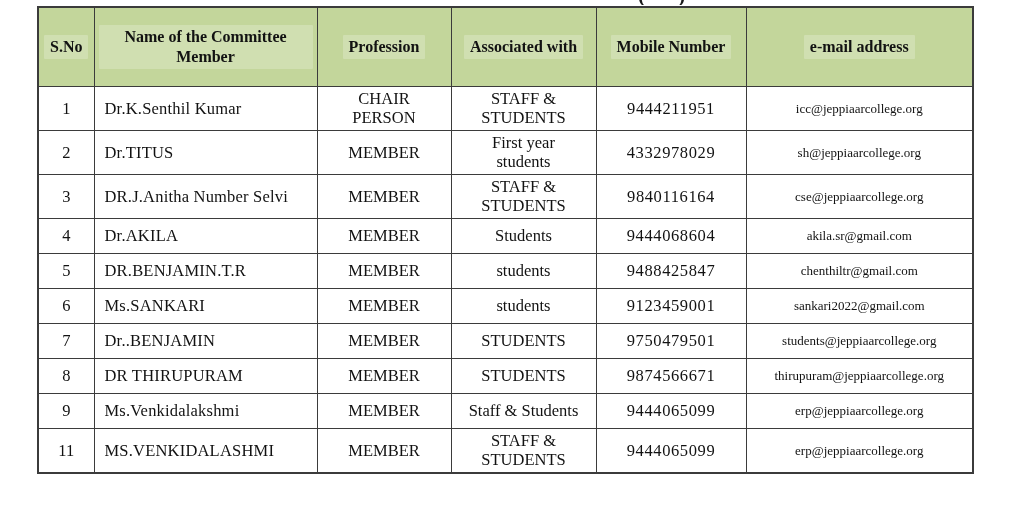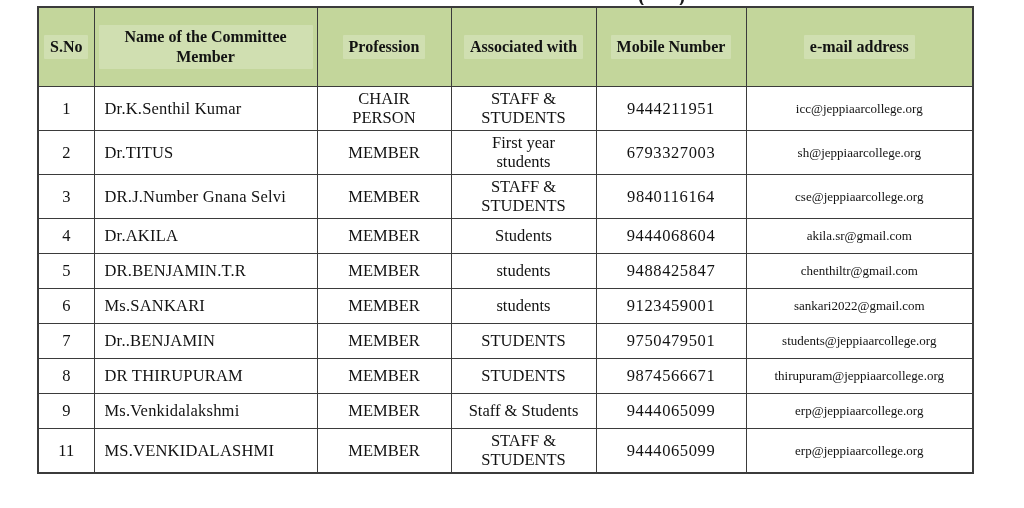--- a/index.html
+++ b/index.html
@@ -131,26 +131,26 @@
 STUDENTS</td>
       <td class="cell-mobile">9444211951</td>
       <td class="cell-email">icc@jeppiaarcollege.org</td>
     </tr>
         <tr>
       <td class="cell-sno">2</td>
       <td class="cell-name">Dr.TITUS</td>
       <td class="cell-prof">MEMBER</td>
       <td class="cell-assoc">First year
 students</td>
-      <td class="cell-mobile">6793327003</td>
+      <td class="cell-mobile">4332978029</td>
       <td class="cell-email">sh@jeppiaarcollege.org</td>
     </tr>
         <tr>
       <td class="cell-sno">3</td>
-      <td class="cell-name">DR.J.Number Gnana Selvi</td>
+      <td class="cell-name">DR.J.Anitha Number Selvi</td>
       <td class="cell-prof">MEMBER</td>
       <td class="cell-assoc">STAFF &amp;
 STUDENTS</td>
       <td class="cell-mobile">9840116164</td>
       <td class="cell-email">cse@jeppiaarcollege.org</td>
     </tr>
         <tr>
       <td class="cell-sno">4</td>
       <td class="cell-name">Dr.AKILA</td>
       <td class="cell-prof">MEMBER</td>

